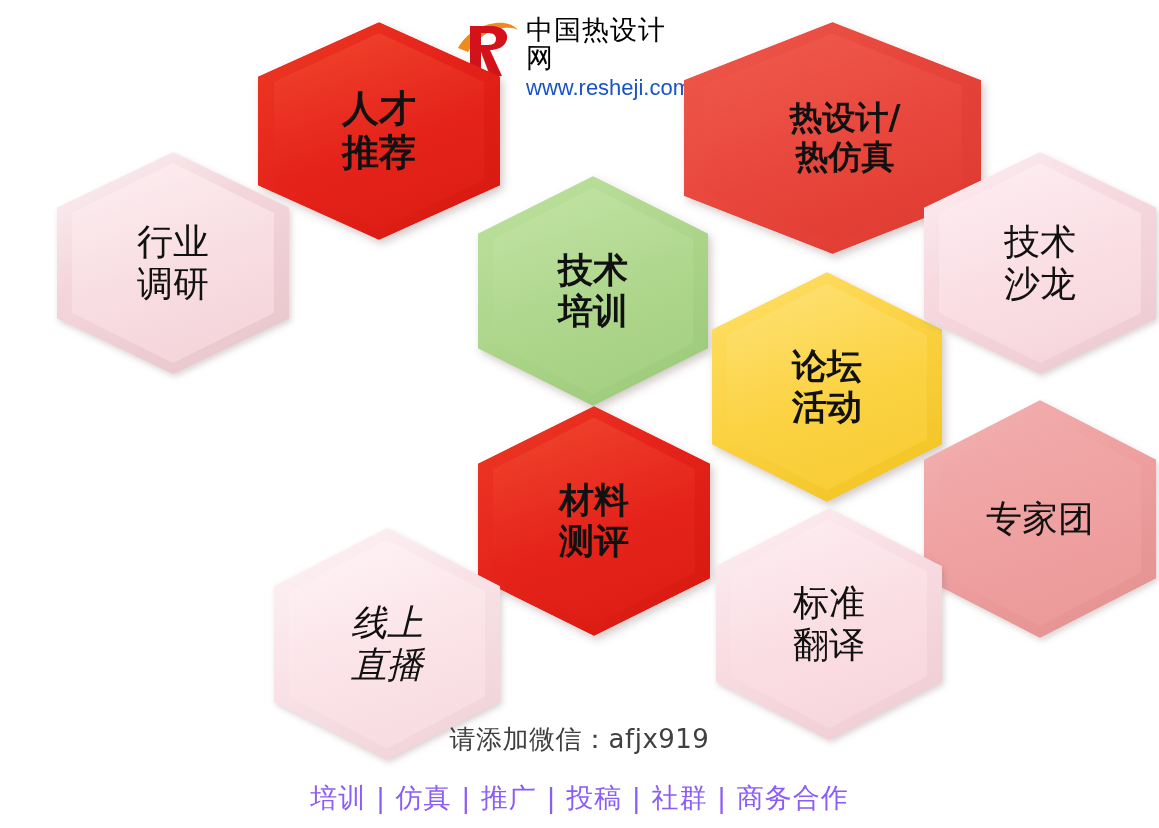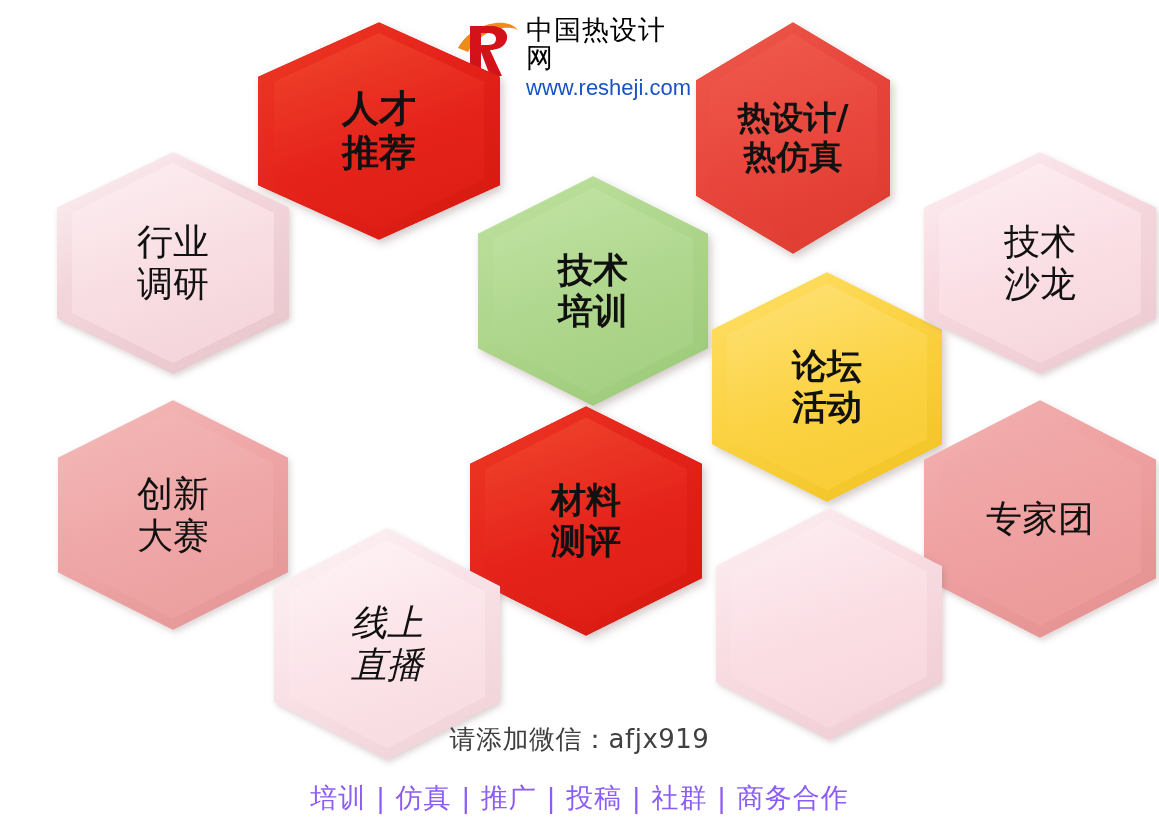--- a/index.html
+++ b/index.html
@@ -97,21 +97,21 @@
   <div class="shadow" style="left:232px;top:22px;width:242px;height:218px;">
     <div class="hex bold" style="left:0;top:0;width:242px;height:218px;">
       <div class="face" style="background:linear-gradient(140deg,#ee3a24 0%,#e5231b 45%,#d5180f 100%);"></div>
       <div class="bevel" style="background:linear-gradient(160deg,#f0472d 0%,#e5231b 55%,#dc1d13 100%);"></div>
       <div class="label" style="font-size:37px;">人才
 推荐</div>
     </div>
   </div>
 
   <div class="shadow" style="left:658px;top:22px;width:232px;height:232px;">
-    <div class="hex bold" style="left:12px;top:0;width:194px;height:232px;">
+    <div class="hex bold" style="left:0;top:0;width:272px;height:232px;padding-left:25px;">
       <div class="face" style="background:linear-gradient(140deg,#ee5a4b 0%,#e8463c 45%,#dc392f 100%);"></div>
       <div class="bevel" style="background:linear-gradient(160deg,#f05c4d 0%,#e8463c 55%,#e0392f 100%);"></div>
       <div class="label" style="font-size:33px;">热设计/
 热仿真</div>
     </div>
   </div>
 
   <div class="shadow-soft" style="left:28px;top:152px;width:232px;height:222px;">
     <div class="hex light" style="left:3px;top:0;width:232px;height:222px;">
       <div class="face" style="background:linear-gradient(150deg,#fdf3f5 0%,#f3d6dc 40%,#e6c3c9 100%);"></div>
@@ -142,31 +142,23 @@
 
   <div class="shadow-soft" style="left:898px;top:152px;width:232px;height:222px;">
     <div class="hex light" style="left:0;top:0;width:232px;height:222px;">
       <div class="face" style="background:linear-gradient(150deg,#fdf1f4 0%,#f7d9e0 40%,#ecc8cf 100%);"></div>
       <div class="bevel" style="background:linear-gradient(160deg,#fdeff3 0%,#fadee4 55%,#f5d4dc 100%);"></div>
       <div class="label" style="font-size:36px;">技术
 沙龙</div>
     </div>
   </div>
 
-  <div class="shadow-soft" style="left:32px;top:400px;width:230px;height:230px;">
-    <div class="hex light" style="left:0;top:0;width:230px;height:230px;">
-      <div class="face" style="background:linear-gradient(150deg,#f5bcbc 0%,#efa6a6 45%,#e29494 100%);"></div>
-      <div class="bevel" style="background:linear-gradient(160deg,#f4b8b8 0%,#efa6a6 55%,#eb9e9e 100%);"></div>
-      <div class="label" style="font-size:36px;">创新
-大赛</div>
-    </div>
-  </div>
 
   <div class="shadow" style="left:440px;top:406px;width:232px;height:230px;">
-    <div class="hex bold" style="left:4px;top:0;width:232px;height:230px;">
+    <div class="hex bold" style="left:12px;top:0;width:232px;height:230px;">
       <div class="face" style="background:linear-gradient(140deg,#ee3a24 0%,#e5231b 45%,#d5180f 100%);"></div>
       <div class="bevel" style="background:linear-gradient(160deg,#f0472d 0%,#e5231b 55%,#dc1d13 100%);"></div>
       <div class="label" style="font-size:35px;">材料
 测评</div>
     </div>
   </div>
 
   <div class="shadow-soft" style="left:898px;top:400px;width:232px;height:238px;">
     <div class="hex light" style="left:0;top:0;width:232px;height:238px;">
       <div class="face" style="background:linear-gradient(150deg,#f3b3b3 0%,#efa0a0 45%,#e28f8f 100%);"></div>
@@ -181,19 +173,21 @@
       <div class="bevel" style="background:linear-gradient(160deg,#fef4f6 0%,#fbe3e8 55%,#f7dbe1 100%);"></div>
       <div class="label" style="font-size:36px;">线上
 直播</div>
     </div>
   </div>
 
   <div class="shadow-soft" style="left:690px;top:508px;width:226px;height:232px;">
     <div class="hex light" style="left:0;top:0;width:226px;height:232px;">
       <div class="face" style="background:linear-gradient(150deg,#fdf1f4 0%,#f8dce2 45%,#eecad1 100%);"></div>
       <div class="bevel" style="background:linear-gradient(160deg,#fdeff3 0%,#fadde3 55%,#f6d5dc 100%);"></div>
+      <div class="label" style="font-size:36px;">标准
+翻译</div>
     </div>
   </div>
 
   <div class="wechat">请添加微信：afjx919</div>
   <div class="navline">培训 | 仿真 | 推广 | 投稿 | 社群 | 商务合作</div>
 
 </div>
 
 </body></html>

